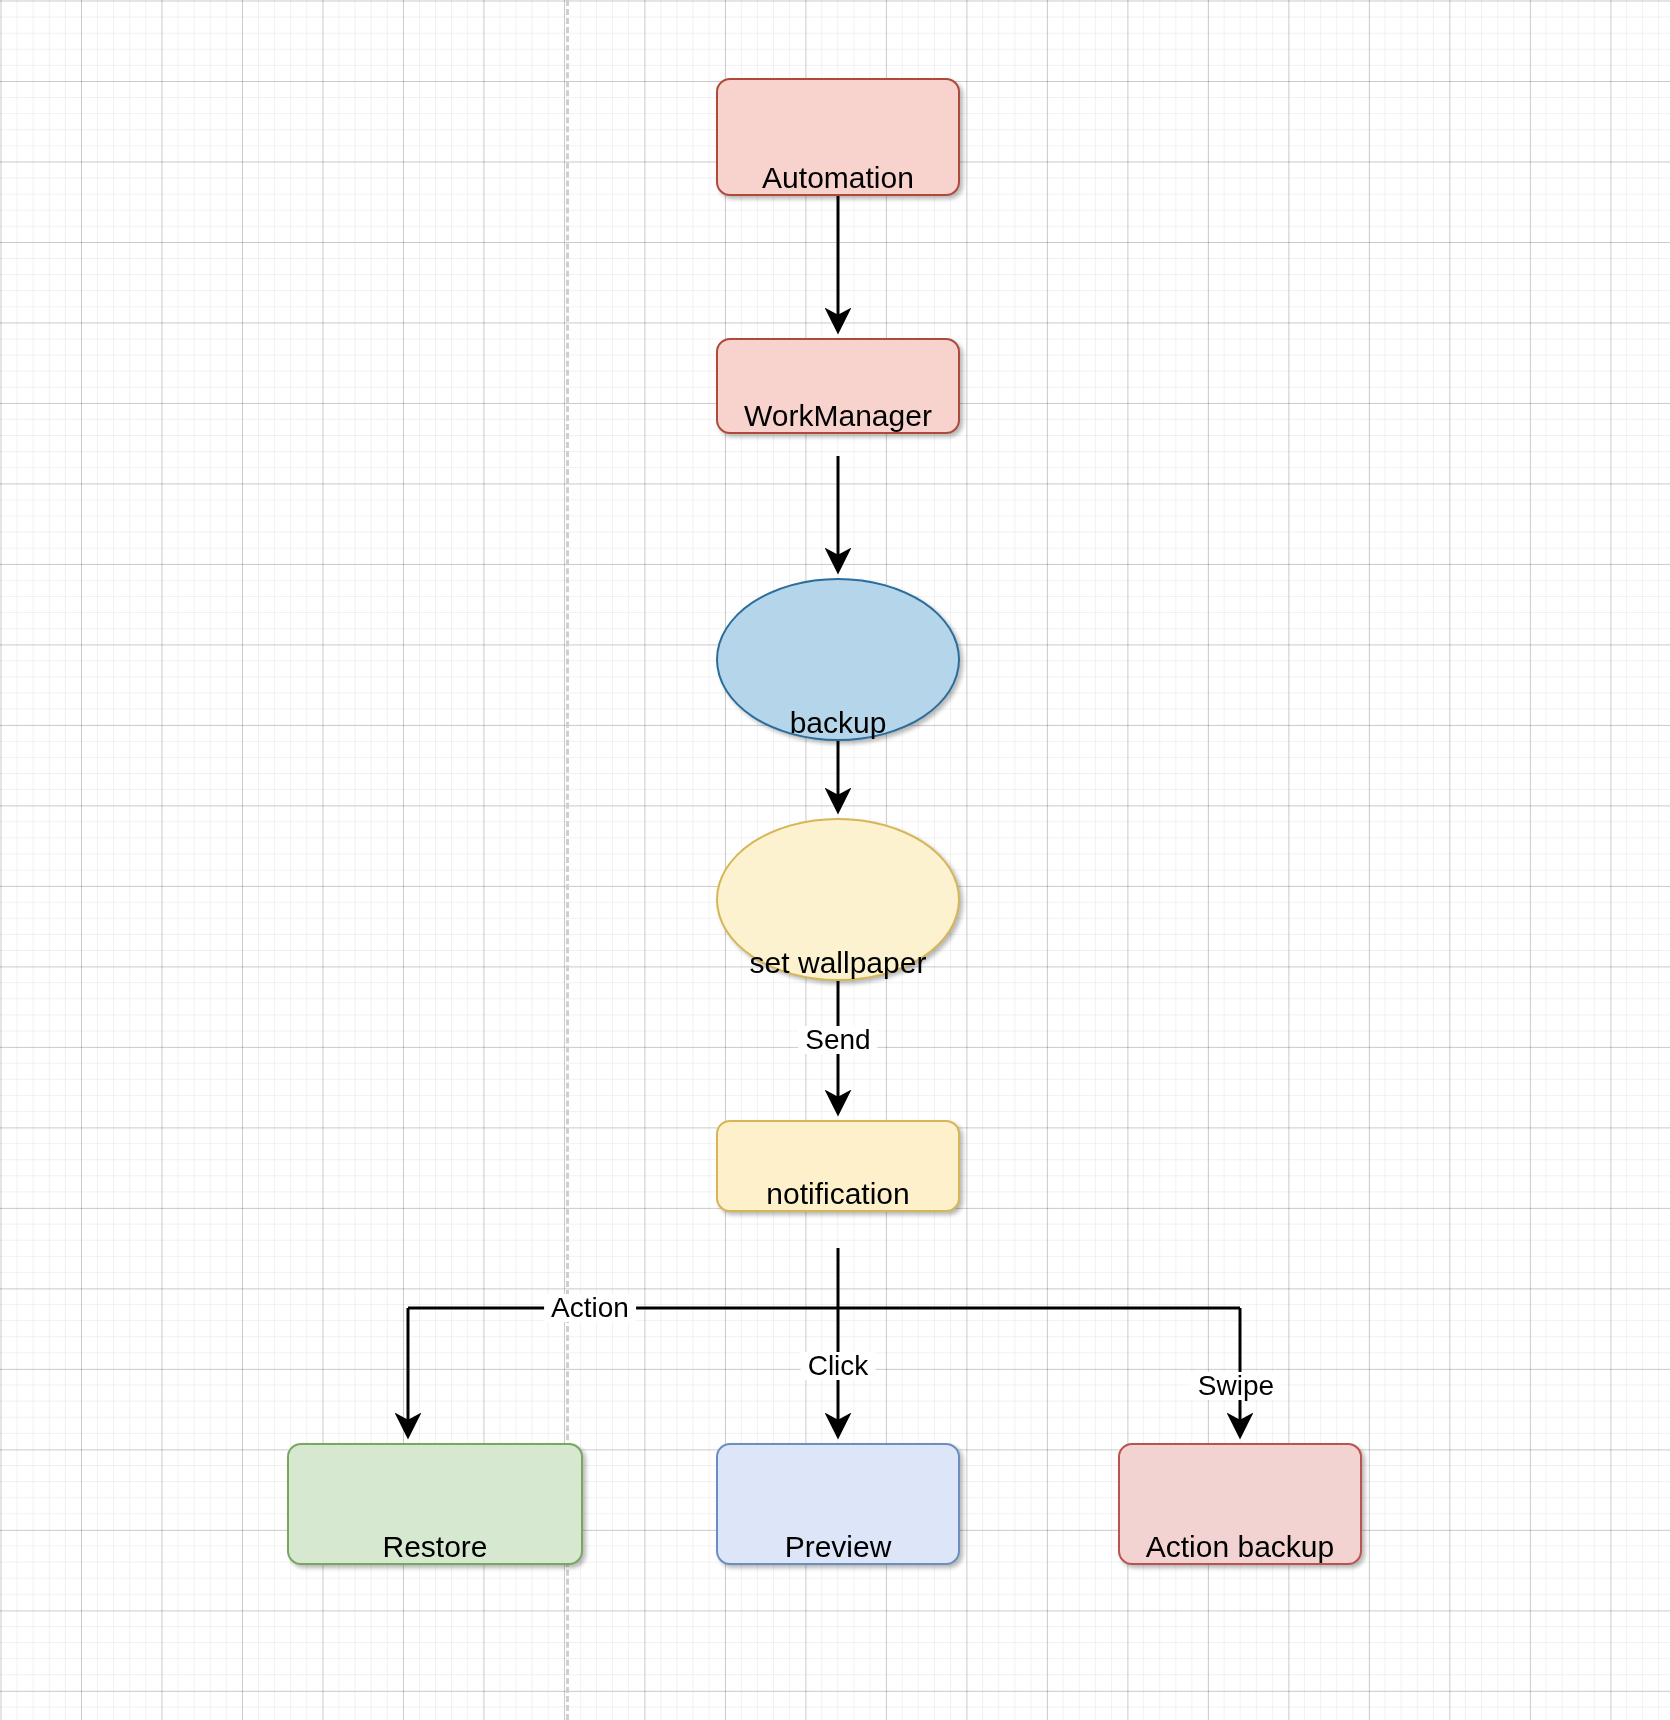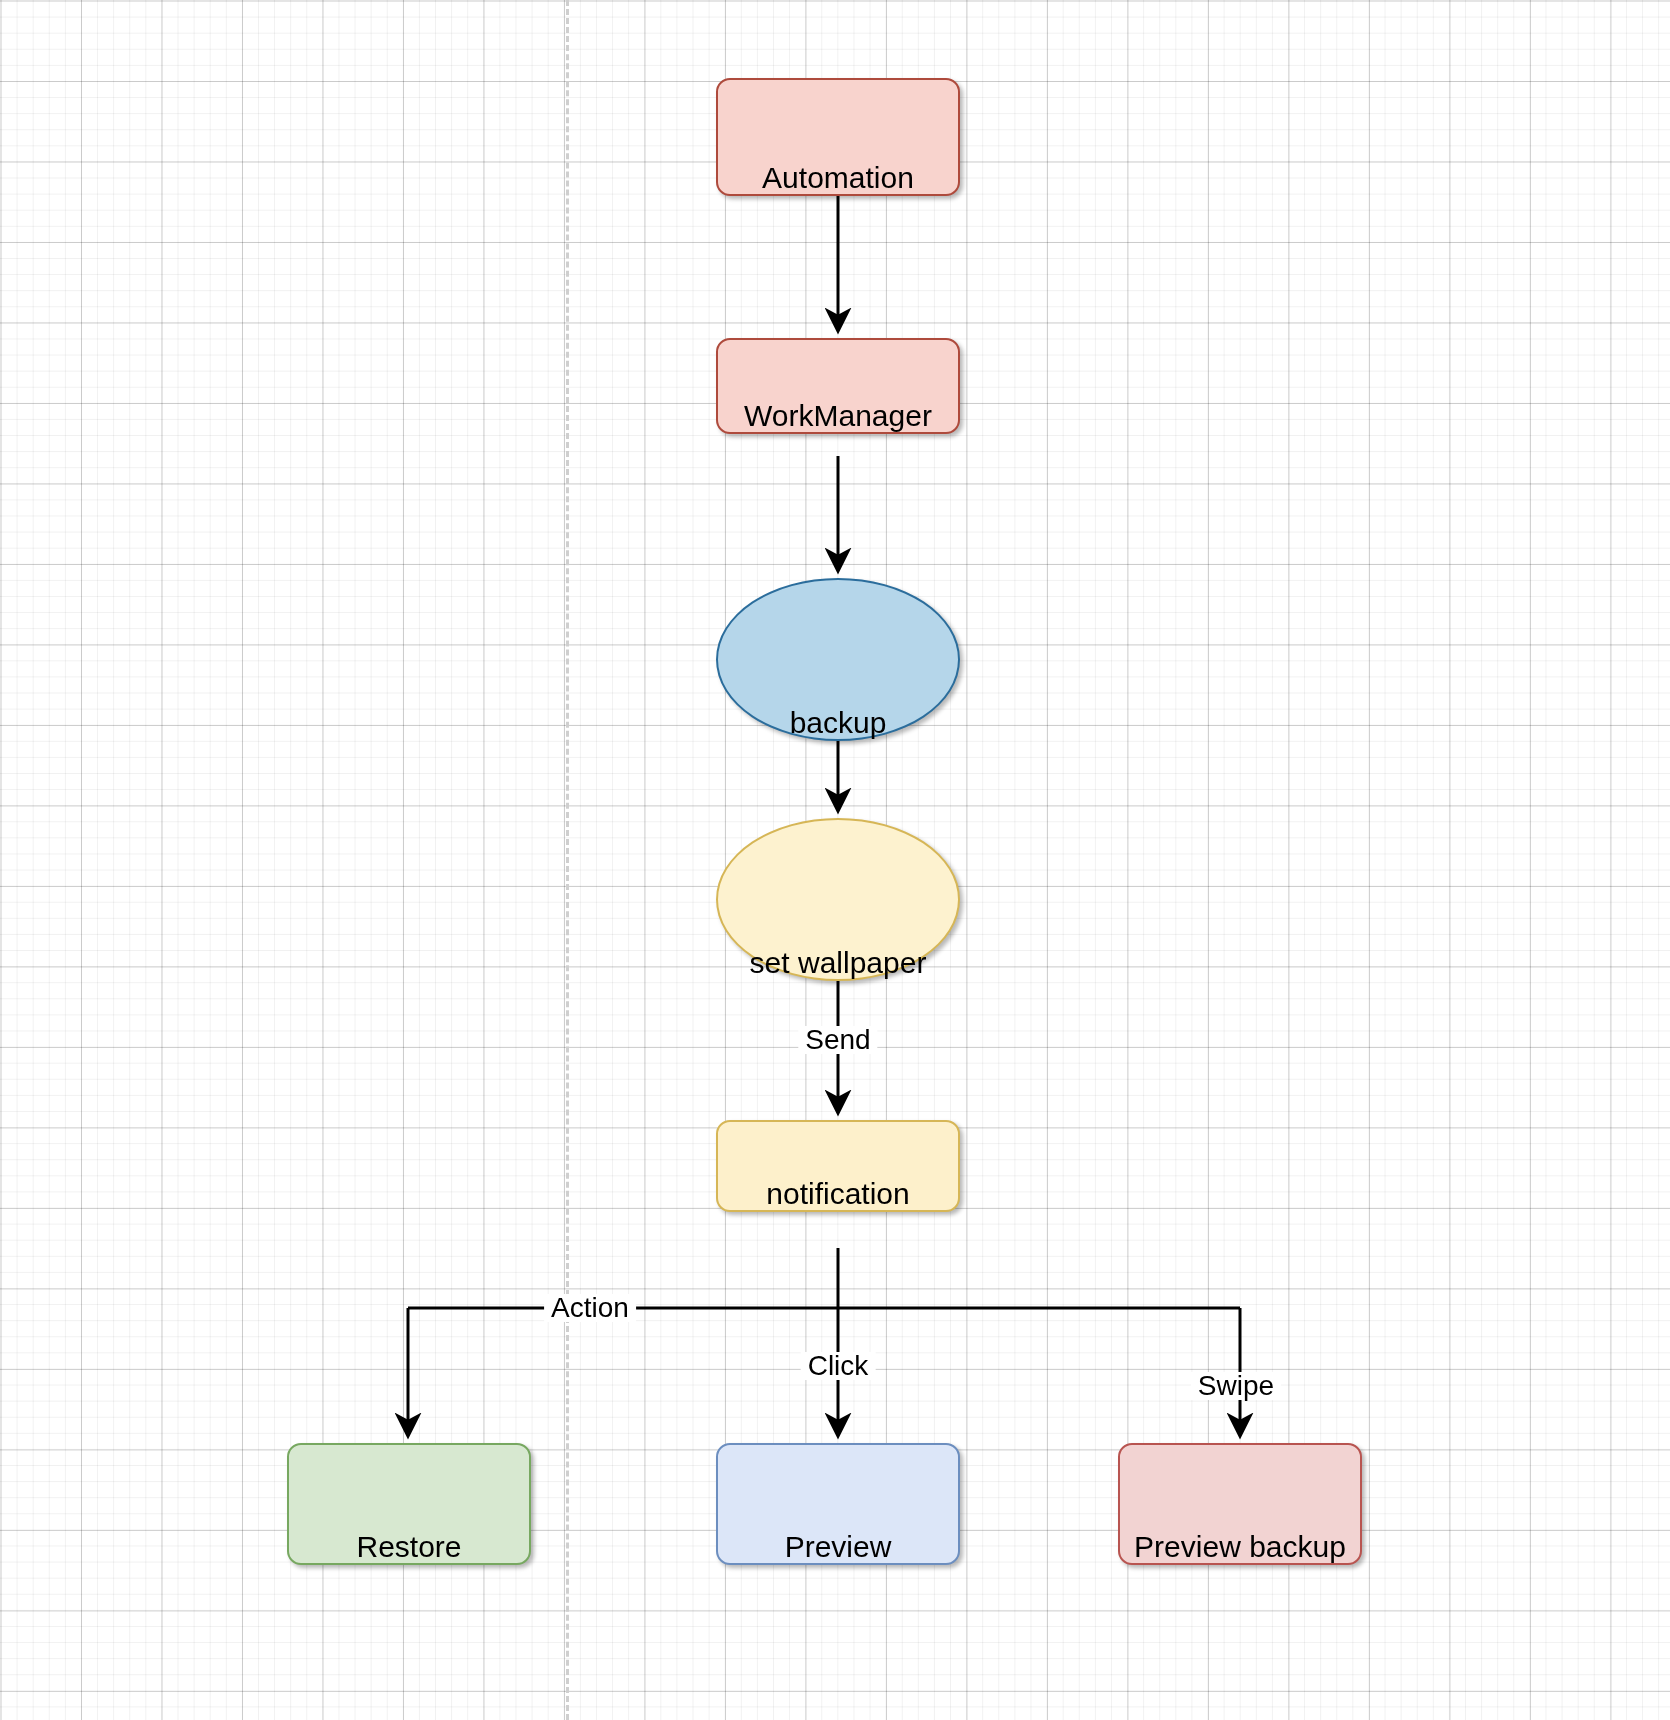--- a/index.html
+++ b/index.html
@@ -122,30 +122,30 @@
   </div>
 
   <div class="node ellipse" style="left:716px; top:818px; width:244px; height:163px; background:#fdf2cf; border-color:#d6b656;">
     <span>set wallpaper</span>
   </div>
 
   <div class="node rect" style="left:716px; top:1120px; width:244px; height:92px; background:#fdf0cb; border-color:#d6b656;">
     <span>notification</span>
   </div>
 
-  <div class="node rect" style="left:287px; top:1443px; width:244px; height:122px; background:#d7e8d0; border-color:#77a860;">
+  <div class="node rect" style="left:287px; top:1443px; width:296px; height:122px; background:#d7e8d0; border-color:#77a860;">
     <span>Restore</span>
   </div>
 
   <div class="node rect" style="left:716px; top:1443px; width:244px; height:122px; background:#dce6f8; border-color:#6c8ebf;">
     <span>Preview</span>
   </div>
 
   <div class="node rect" style="left:1118px; top:1443px; width:244px; height:122px; background:#f2d3d2; border-color:#b85450;">
-    <span>Preview backup</span>
+    <span>Action backup</span>
   </div>
 
   <div class="edge-label" style="left:838px; top:1040px;">Send</div>
 
   <div class="edge-label" style="left:590px; top:1308px;">Action</div>
 
   <div class="edge-label" style="left:838px; top:1366px;">Click</div>
 
   <div class="edge-label" style="left:1236px; top:1386px;">Swipe</div>
 

